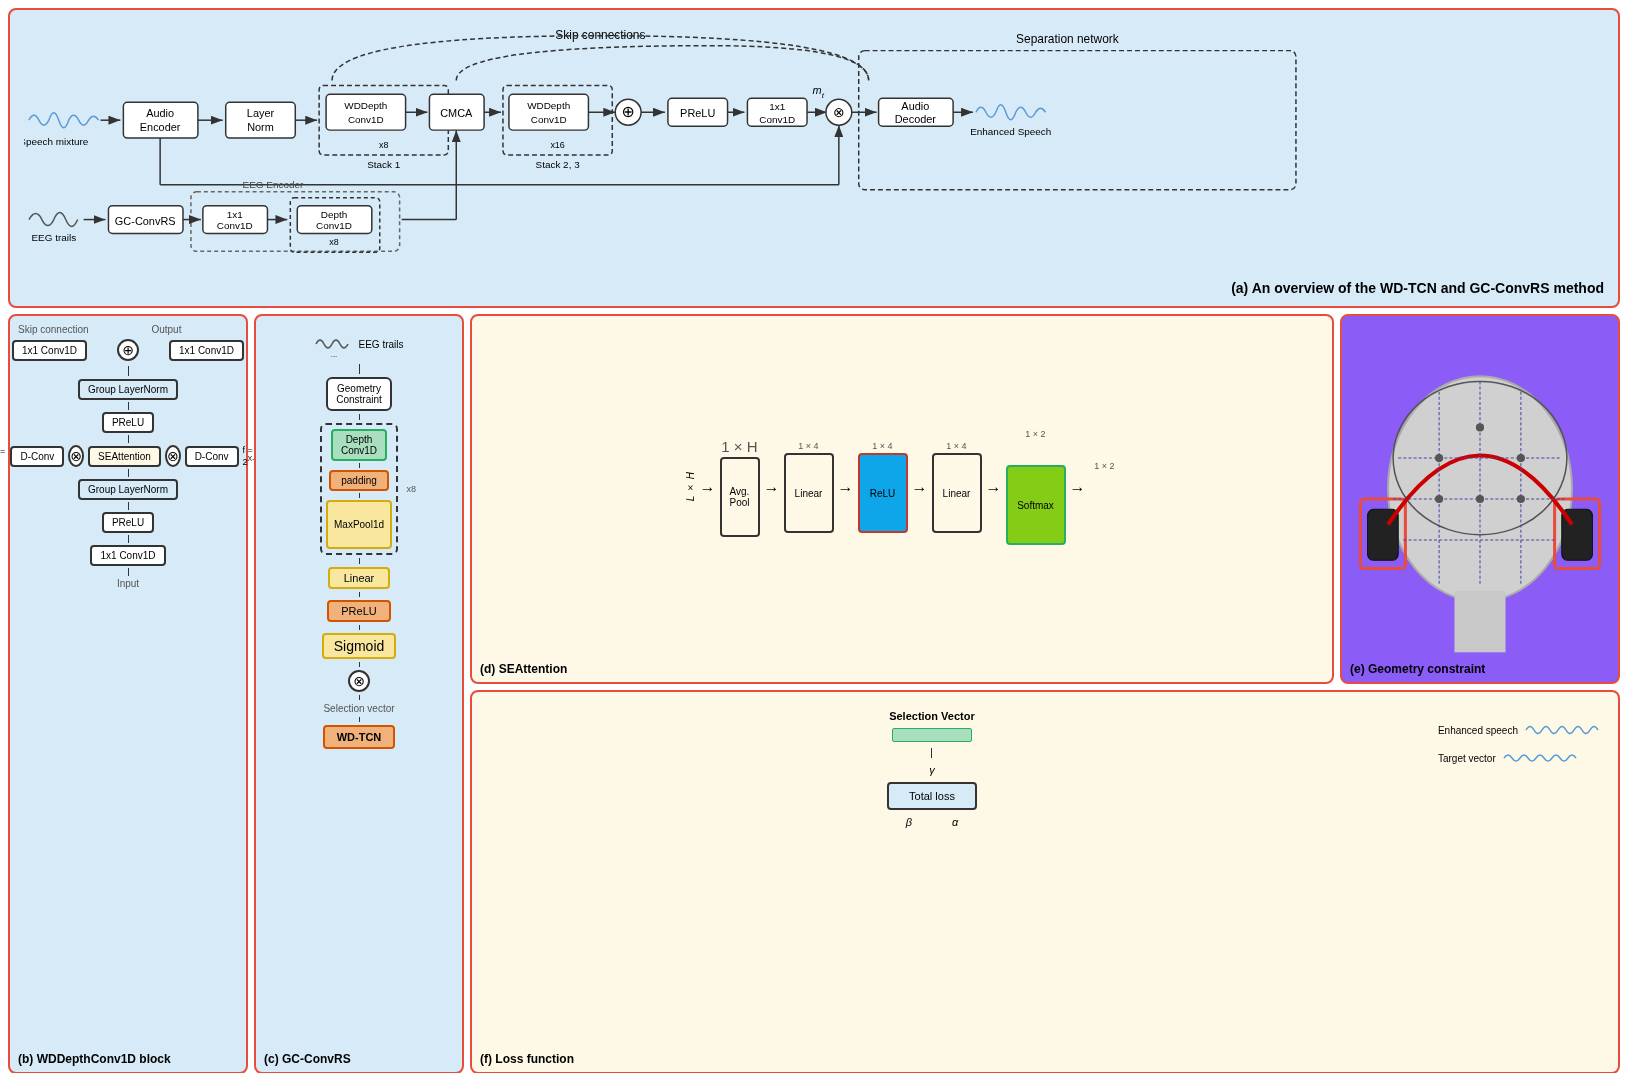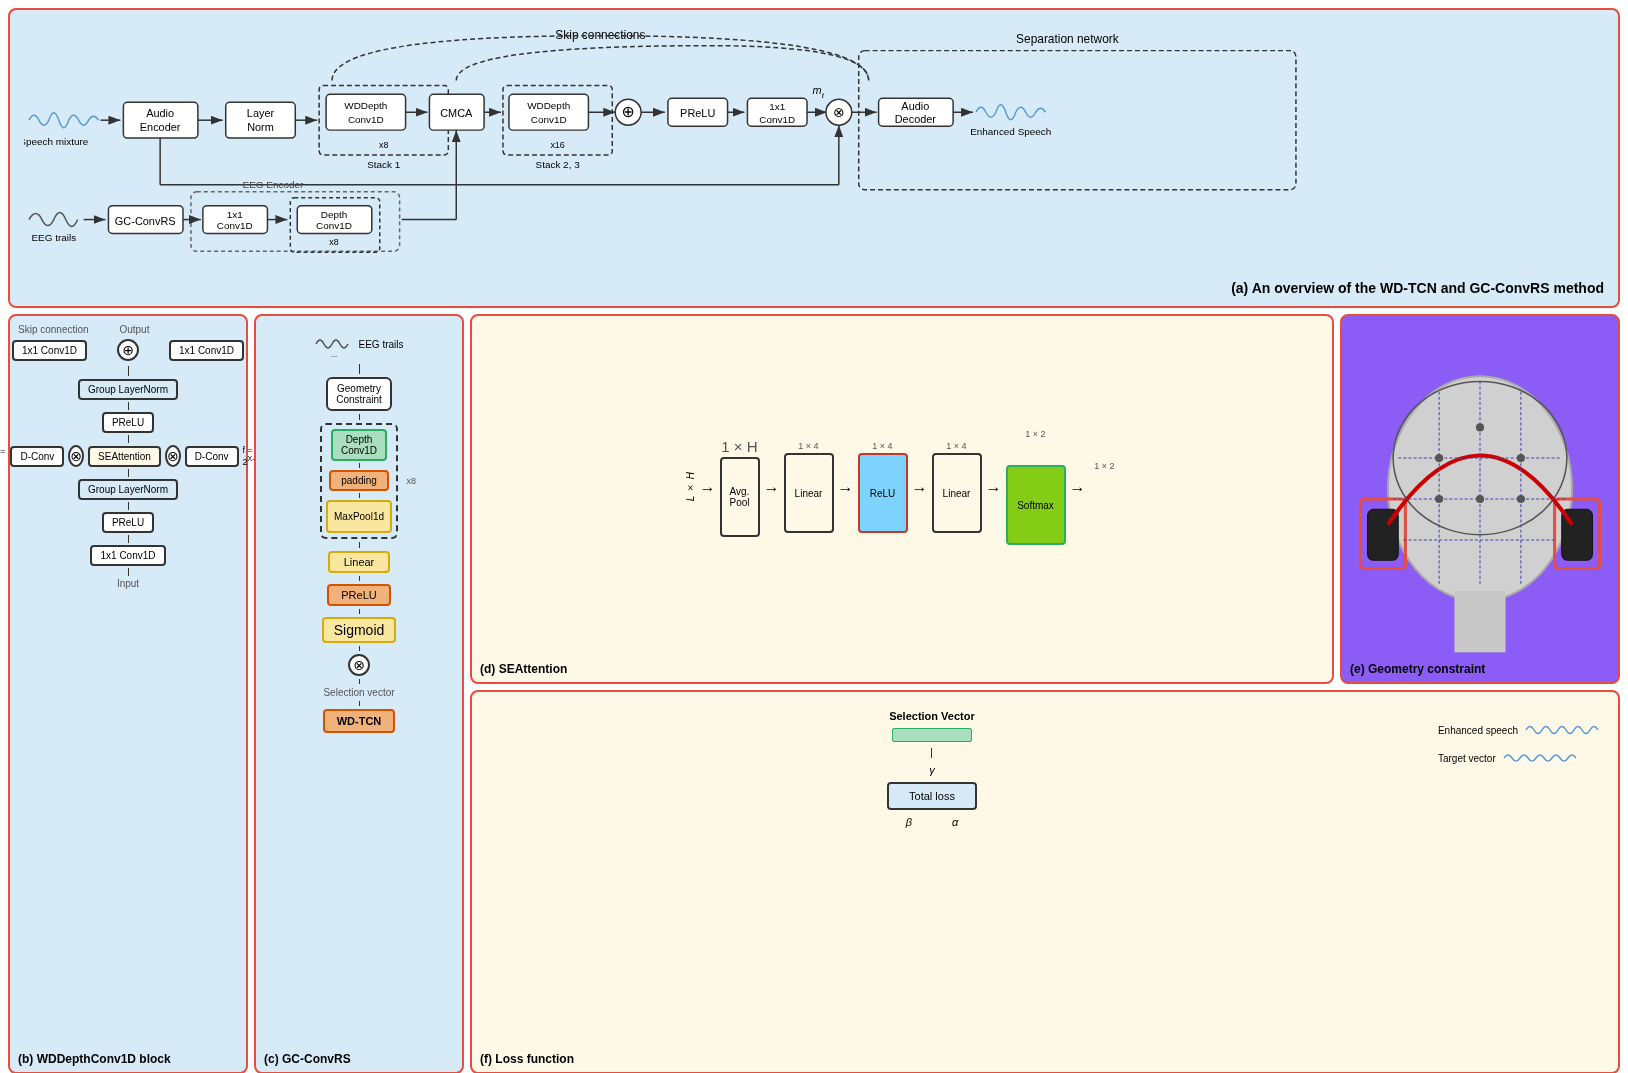--- a/index.html
+++ b/index.html
@@ -333,21 +333,21 @@
       </svg>
     </div>
     <div class="panel-a-title">(a) An overview of the WD-TCN and GC-ConvRS method</div>
   </div>
 
   <div class="bottom-row">
 
     <div class="panel-b">
       <div style="font-size:10px;color:#555;margin-bottom:4px;">
         <span>Skip connection</span>
-        <span style="margin-left:28px;">Output</span>
+        <span style="margin-left:60px;">Output</span>
       </div>
       <div style="display:flex;flex-direction:column;align-items:center;gap:2px;">
 
         <div style="display:flex;gap:30px;align-items:center;margin-bottom:2px;">
           <div class="small-box">1x1 Conv1D</div>
           <div class="plus-circle">⊕</div>
           <div class="small-box">1x1 Conv1D</div>
         </div>
         <div style="display:flex;align-items:center;gap:4px;margin:1px 0;">
           <div style="width:1px;height:10px;background:#333;"></div>
@@ -393,21 +393,21 @@
         <div style="border:2px solid #333;border-radius:6px;padding:4px 8px;background:#fff;text-align:center;font-size:10px;">
           Geometry<br>Constraint
         </div>
         <div style="width:1px;height:6px;background:#333;"></div>
 
         <div style="border:2px dashed #333;border-radius:6px;padding:4px;display:flex;flex-direction:column;align-items:center;gap:2px;position:relative;">
           <div style="border:2px solid #27ae60;border-radius:4px;padding:3px 8px;background:#a9dfbf;font-size:10px;text-align:center;">Depth<br>Conv1D</div>
           <div style="width:1px;height:5px;background:#333;"></div>
           <div style="border:2px solid #d35400;border-radius:4px;padding:3px 10px;background:#f0b27a;font-size:10px;">padding</div>
           <div style="width:1px;height:5px;background:#333;"></div>
-          <div style="border:2px solid #d4ac0d;border-radius:4px;padding:9px 6px;background:#f9e79f;font-size:10px;text-align:right;">MaxPool1d</div>
+          <div style="border:2px solid #d4ac0d;border-radius:4px;padding:17px 6px;background:#f9e79f;font-size:10px;text-align:right;">MaxPool1d</div>
           <div style="position:absolute;right:-20px;top:50%;transform:translateY(-50%);font-size:9px;color:#555;">x8</div>
         </div>
         <div style="width:1px;height:6px;background:#333;"></div>
         <div style="border:2px solid #d4ac0d;border-radius:4px;padding:3px 14px;background:#f9e79f;font-size:11px;">Linear</div>
         <div style="width:1px;height:5px;background:#333;"></div>
         <div style="border:2px solid #d35400;border-radius:4px;padding:3px 12px;background:#f0b27a;font-size:11px;">PReLU</div>
         <div style="width:1px;height:5px;background:#333;"></div>
         <div style="border:2px solid #d4ac0d;border-radius:4px;padding:3px 10px;background:#f9e79f;font-size:14px;">Sigmoid</div>
         <div style="width:1px;height:5px;background:#333;"></div>
         <div class="multiply-circle">⊗</div>
@@ -439,21 +439,21 @@
             <div style="font-size:16px;">→</div>
 
             <div style="display:flex;flex-direction:column;align-items:center;">
               <div style="font-size:9px;color:#555;margin-bottom:2px;">1 × 4</div>
               <div class="d-box d-box-yellow" style="width:50px;">Linear</div>
             </div>
             <div style="font-size:16px;">→</div>
 
             <div style="display:flex;flex-direction:column;align-items:center;">
               <div style="font-size:9px;color:#555;margin-bottom:2px;">1 × 4</div>
-              <div class="d-box" style="width:50px;background:#7dd3fc;border-color:#c0392b;">ReLU</div>
+              <div class="d-box" style="width:50px;background:#0ea5e9;border-color:#c0392b;">ReLU</div>
             </div>
             <div style="font-size:16px;">→</div>
 
             <div style="display:flex;flex-direction:column;align-items:center;">
               <div style="font-size:9px;color:#555;margin-bottom:2px;">1 × 4</div>
               <div class="d-box d-box-yellow" style="width:50px;">Linear</div>
             </div>
             <div style="font-size:16px;">→</div>
 
             <div style="display:flex;flex-direction:column;align-items:center;">

